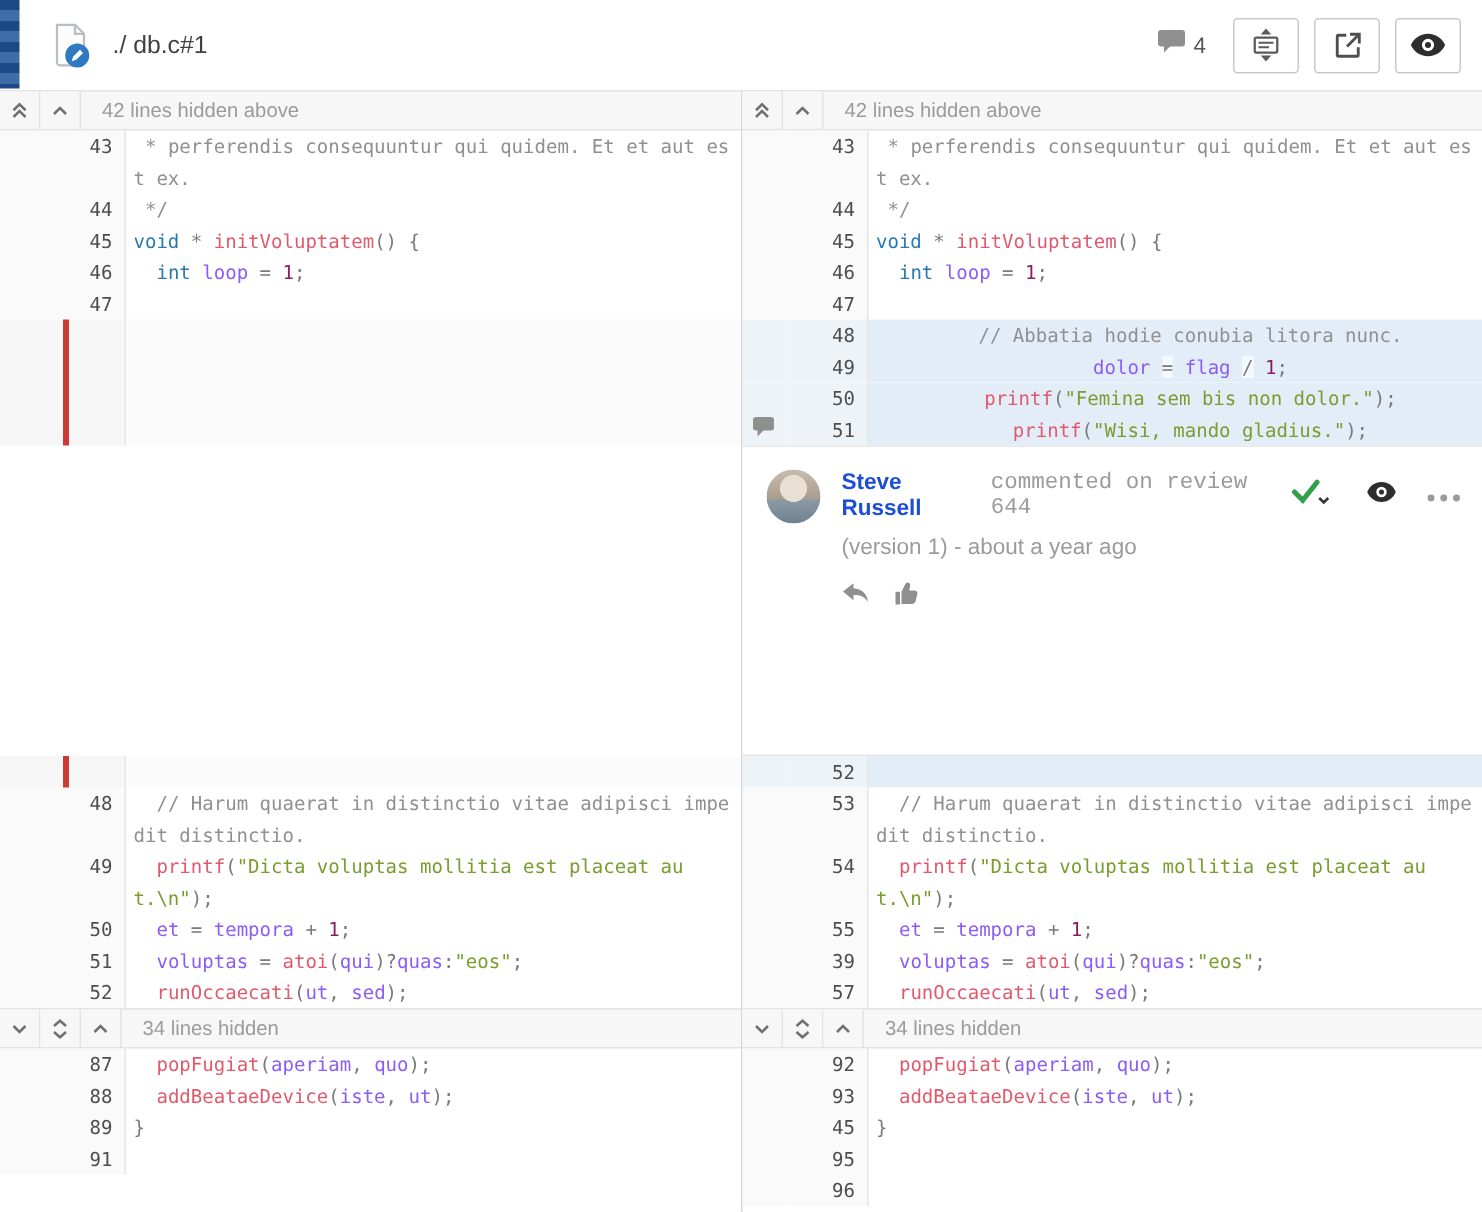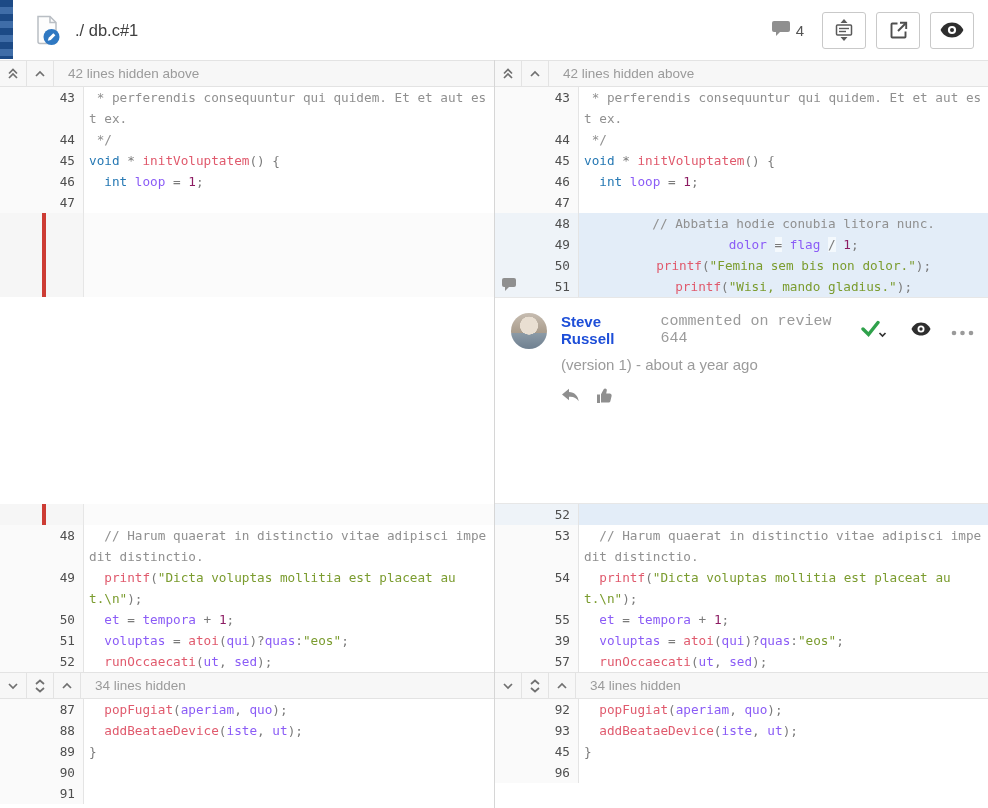--- a/index.html
+++ b/index.html
@@ -233,25 +233,20 @@
         </div>
         <div class="crow">
           <div class="icell"></div>
           <div class="ncell">88</div>
           <div class="ccell"><span class="tk-pln">  </span><span class="tk-fn">addBeataeDevice</span><span class="tk-pun">(</span><span class="tk-pln">iste</span><span class="tk-pun">, </span><span class="tk-pln">ut</span><span class="tk-pun">);</span></div>
         </div>
         <div class="crow">
           <div class="icell"></div>
           <div class="ncell">89</div>
           <div class="ccell"><span class="tk-pun">}</span></div>
-        </div>
-        <div class="crow">
-          <div class="icell"></div>
-          <div class="ncell">90</div>
-          <div class="ccell"></div>
         </div>
         <div class="crow">
           <div class="icell"></div>
           <div class="ncell">91</div>
           <div class="ccell"></div>
         </div>
       </div>
     <div class="pane pane-right">
         <div class="hbar">
           <button class="hbtn">
@@ -426,18 +421,23 @@
           <div class="ncell">93</div>
           <div class="ccell"><span class="tk-pln">  </span><span class="tk-fn">addBeataeDevice</span><span class="tk-pun">(</span><span class="tk-pln">iste</span><span class="tk-pun">, </span><span class="tk-pln">ut</span><span class="tk-pun">);</span></div>
         </div>
         <div class="crow">
           <div class="icell"></div>
           <div class="ncell">45</div>
           <div class="ccell"><span class="tk-pun">}</span></div>
         </div>
         <div class="crow">
           <div class="icell"></div>
+          <div class="ncell">95</div>
+          <div class="ccell"></div>
+        </div>
+        <div class="crow">
+          <div class="icell"></div>
           <div class="ncell">96</div>
           <div class="ccell"></div>
         </div>
       </div>
   </div>
 </div>
 
 </body></html>

